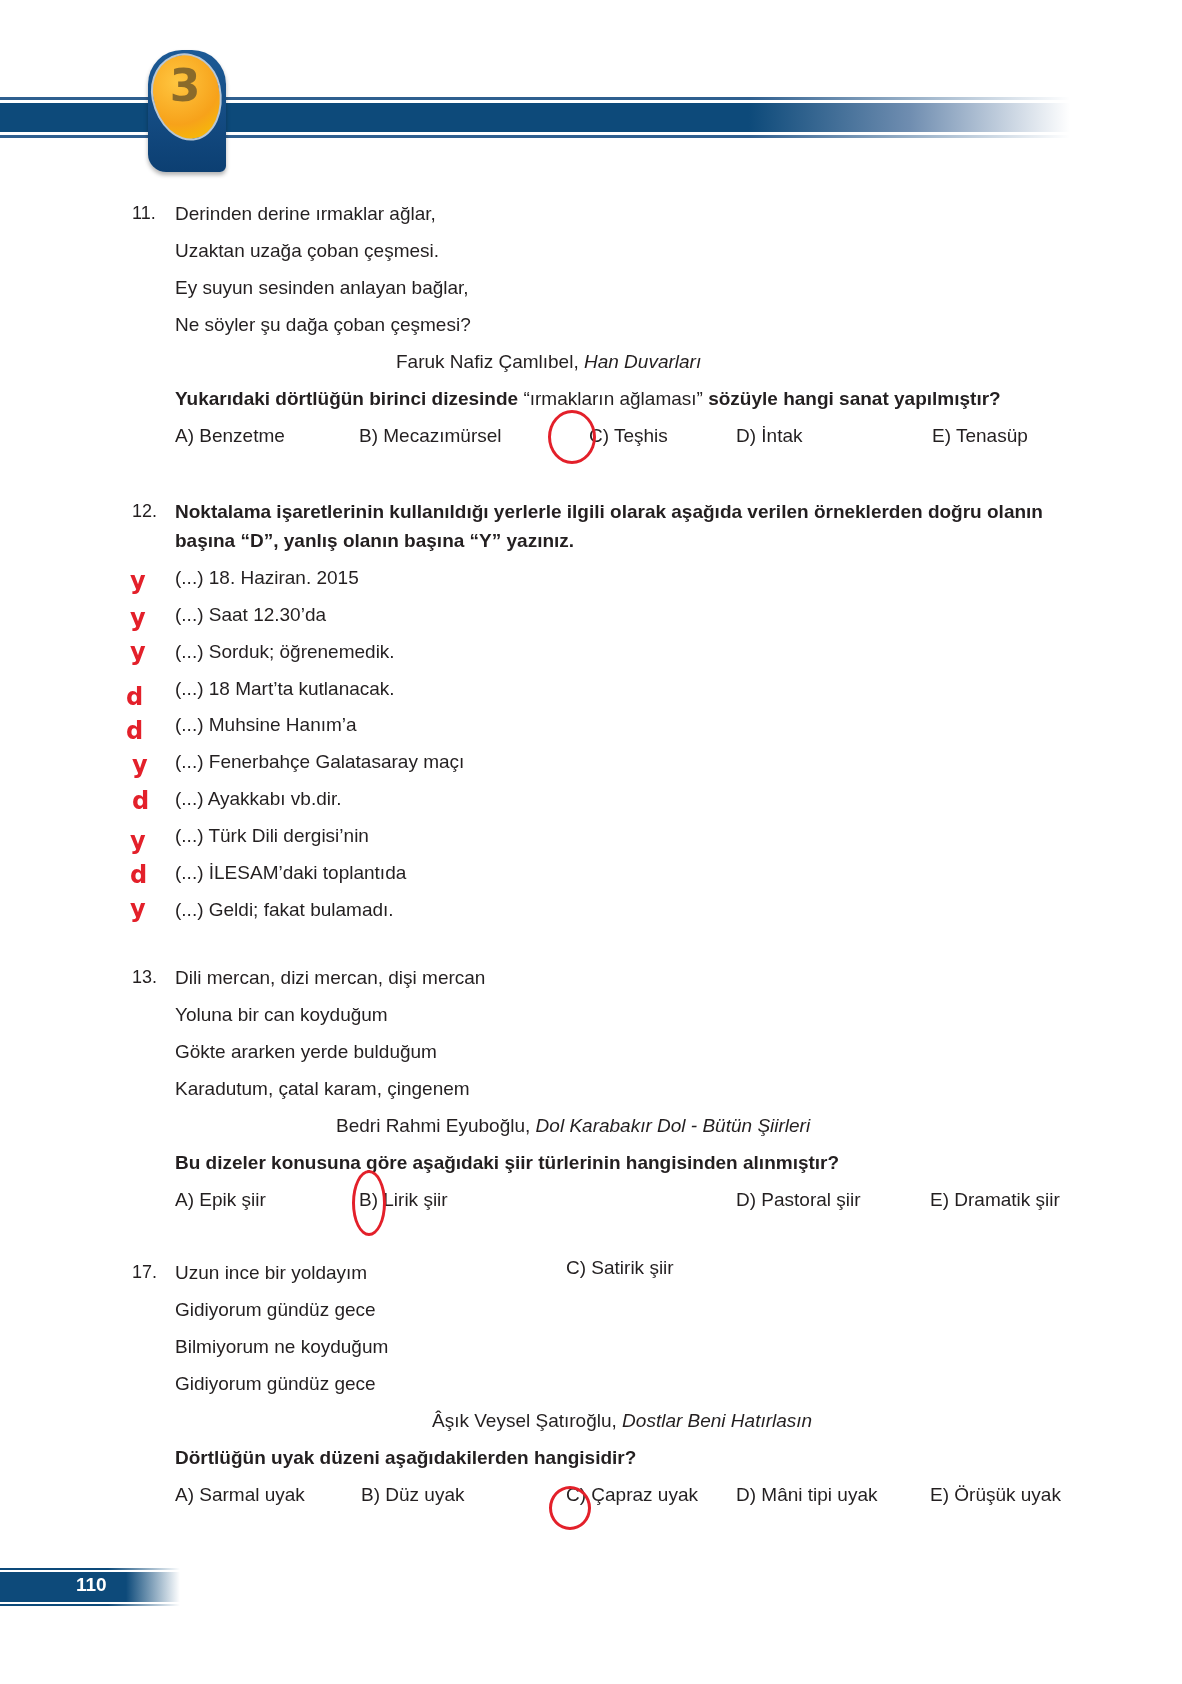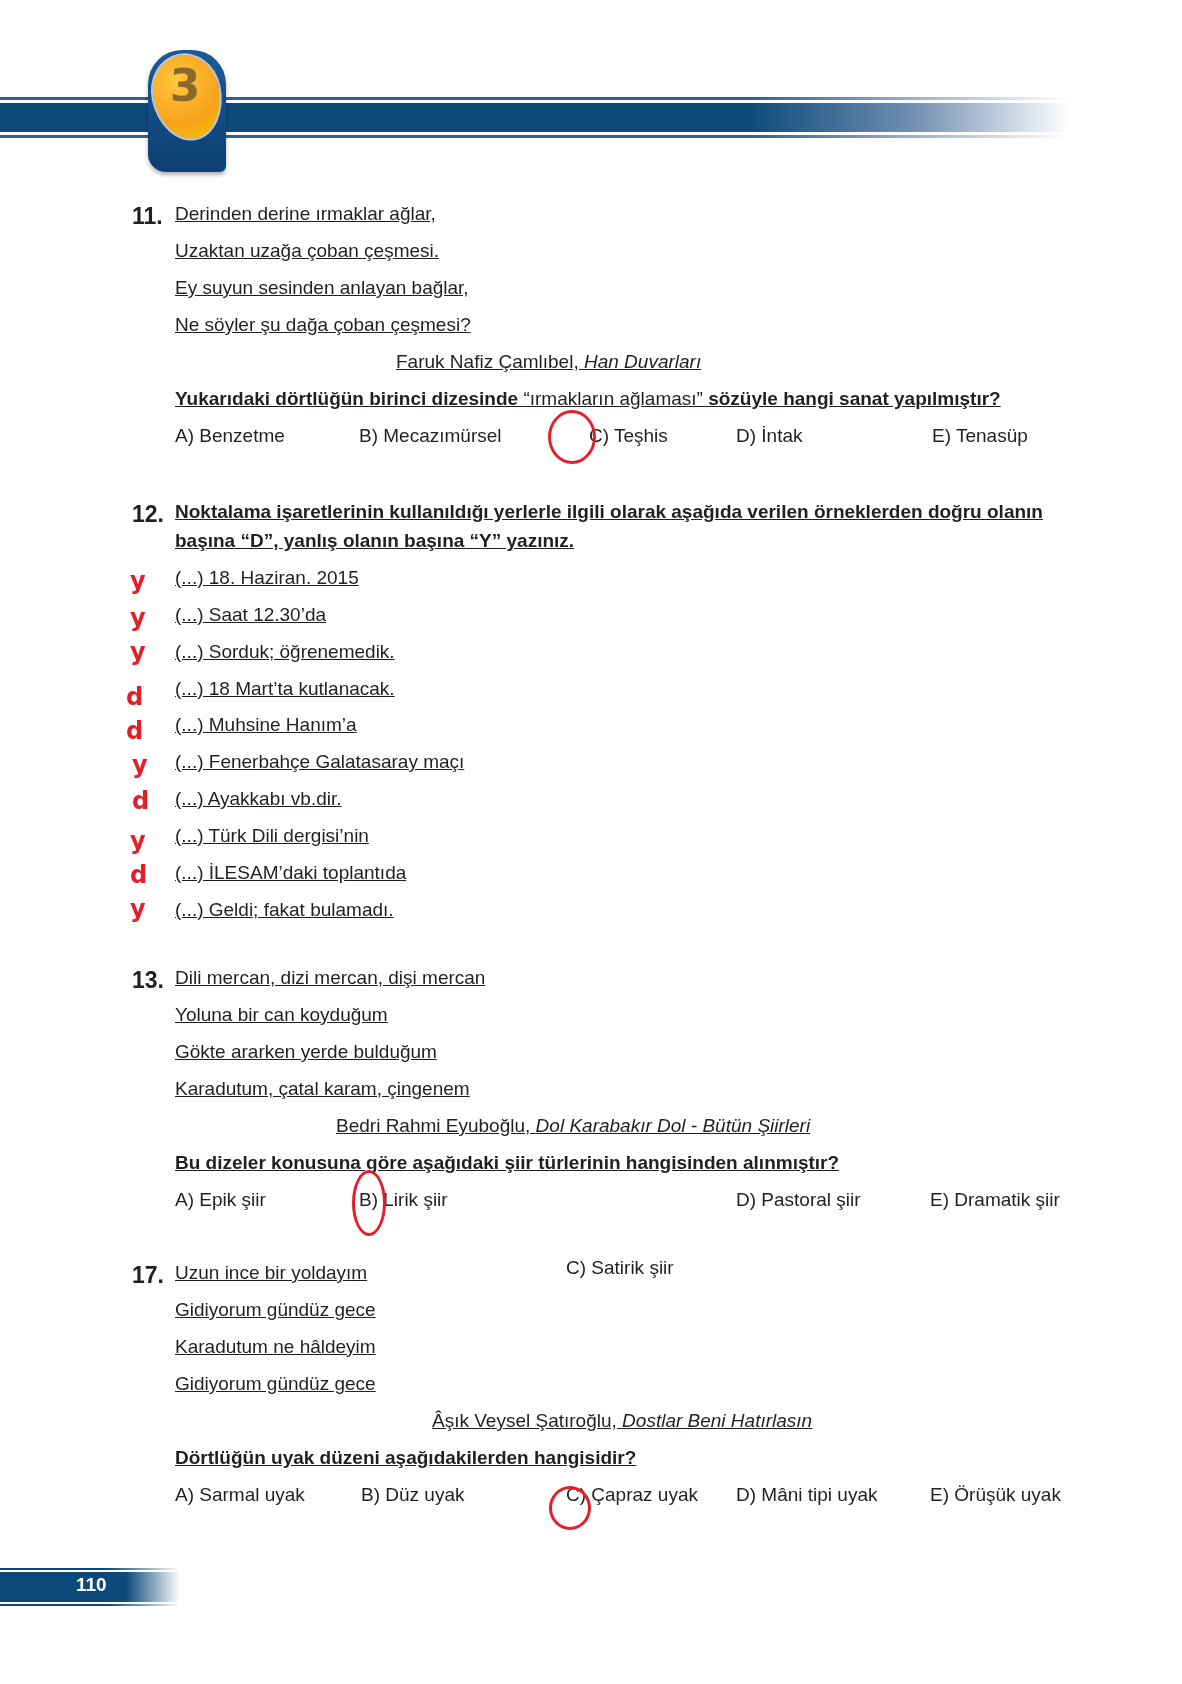--- a/index.html
+++ b/index.html
@@ -37,23 +37,23 @@
     position: absolute; left: 0; top: 10px; width: 74px; text-align: center;
     font-family: "DejaVu Sans", sans-serif; font-weight: bold; font-size: 44px;
     color: #8a6a2a;
   }
   .content {
     position: absolute; left: 0; top: 0; width: 100%;
     font-family: "Liberation Sans", sans-serif; font-size: 19px;
   }
   .q { position: absolute; left: 0; width: 100%; }
   .qnum {
-    position: absolute; left: 132px; font-weight: bold; font-size: 23px;
+    position: absolute; left: 132px; font-weight: normal; font-size: 18px;
   }
-  .line { position: absolute; left: 175px; white-space: nowrap; text-decoration: underline; }
+  .line { position: absolute; left: 175px; white-space: nowrap; }
   .bold { font-weight: bold; }
   .ital { font-style: italic; }
   .opt { position: absolute; white-space: nowrap; }
   .circle {
     position: absolute; border: 3px solid #e3202a; border-radius: 50%;
   }
   .mark {
     position: absolute; color: #e3202a; font-weight: bold; font-size: 24px;
     font-family: "DejaVu Sans", sans-serif;
   }
@@ -155,21 +155,21 @@
     <span class="opt" style="left:566px; top:1257px">C) Satirik şiir</span>
     <span class="opt" style="left:736px; top:1189px">D) Pastoral şiir</span>
     <span class="opt" style="left:930px; top:1189px">E) Dramatik şiir</span>
     <div class="circle" style="left:352px; top:1170px; width:28px; height:60px"></div>
   </div>
 
   <div class="q">
     <span class="qnum" style="top:1262px">17.</span>
     <span class="line" style="top:1262px">Uzun ince bir yoldayım</span>
     <span class="line" style="top:1299px">Gidiyorum gündüz gece</span>
-    <span class="line" style="top:1336px">Karadutum ne hâldeyim</span>
+    <span class="line" style="top:1336px">Bilmiyorum ne koyduğum</span>
     <span class="line" style="top:1373px">Gidiyorum gündüz gece</span>
     <span class="line" style="left:432px; top:1410px"><span>Âşık Veysel Şatıroğlu, </span><span class="ital">Dostlar Beni Hatırlasın</span></span>
     <span class="line bold" style="top:1447px">Dörtlüğün uyak düzeni aşağıdakilerden hangisidir?</span>
     <span class="opt" style="left:175px; top:1484px">A) Sarmal uyak</span>
     <span class="opt" style="left:361px; top:1484px">B) Düz uyak</span>
     <span class="opt" style="left:566px; top:1484px">C) Çapraz uyak</span>
     <span class="opt" style="left:736px; top:1484px">D) Mâni tipi uyak</span>
     <span class="opt" style="left:930px; top:1484px">E) Örüşük uyak</span>
     <div class="circle" style="left:549px; top:1486px; width:36px; height:38px"></div>
   </div>

